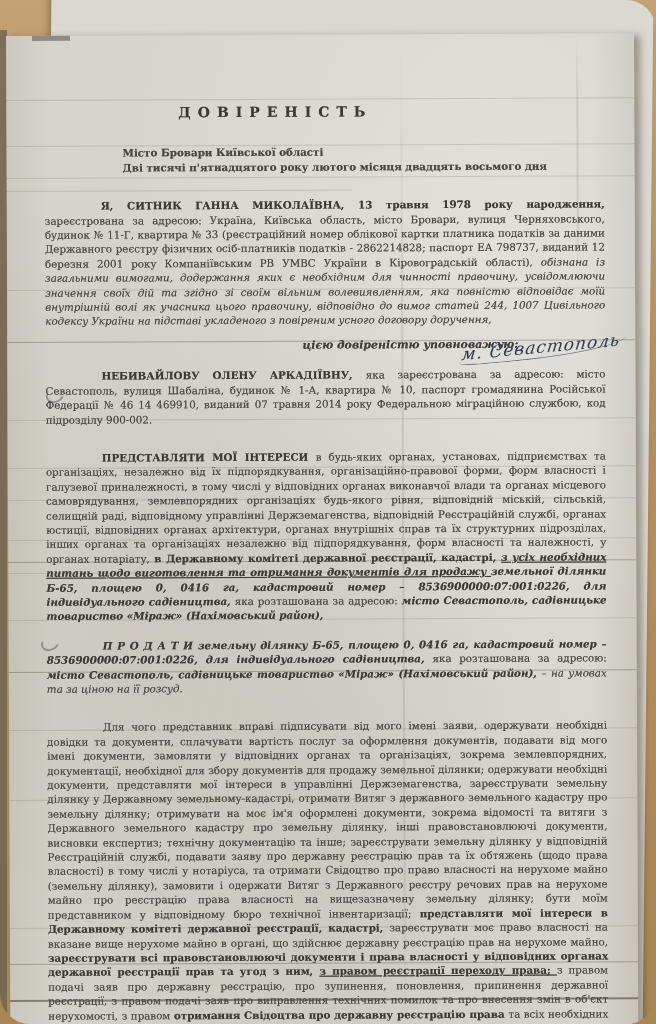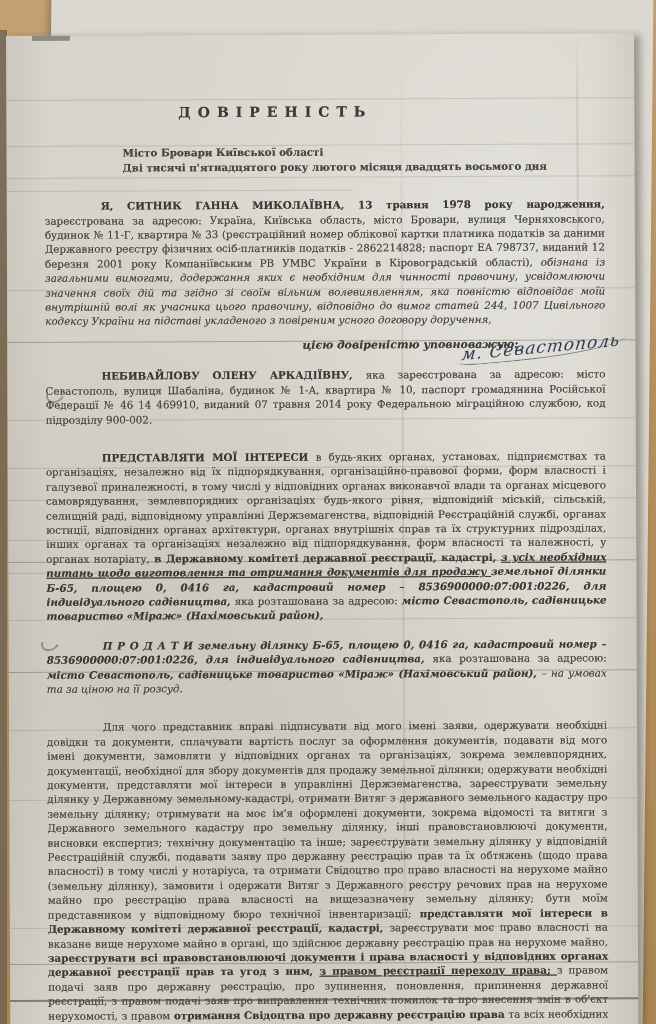--- a/index.html
+++ b/index.html
@@ -1,21 +1,21 @@
 <!DOCTYPE html>
 <html><head>
 <meta charset="utf-8">
 <style>
   html,body{margin:0;padding:0;}
   body{
     width:656px;height:1024px;overflow:hidden;
     background:linear-gradient(180deg,#c3a173 0%,#b4905f 40%,#a98755 100%);
     font-family:"DejaVu Serif",serif;
   }
-  .canvas{position:relative;width:656px;height:1024px;overflow:hidden;}
+  .canvas{position:relative;width:656px;height:1024px;overflow:hidden;border-radius:30px;}
 
   
   .backing{
     position:absolute;left:46px;top:-14px;width:602px;height:1060px;
     background:#dbd8d1;
     transform:rotate(0.6deg);
     box-shadow:-3px 2px 6px rgba(70,55,35,.35);
   }
   
   .left-gap{

